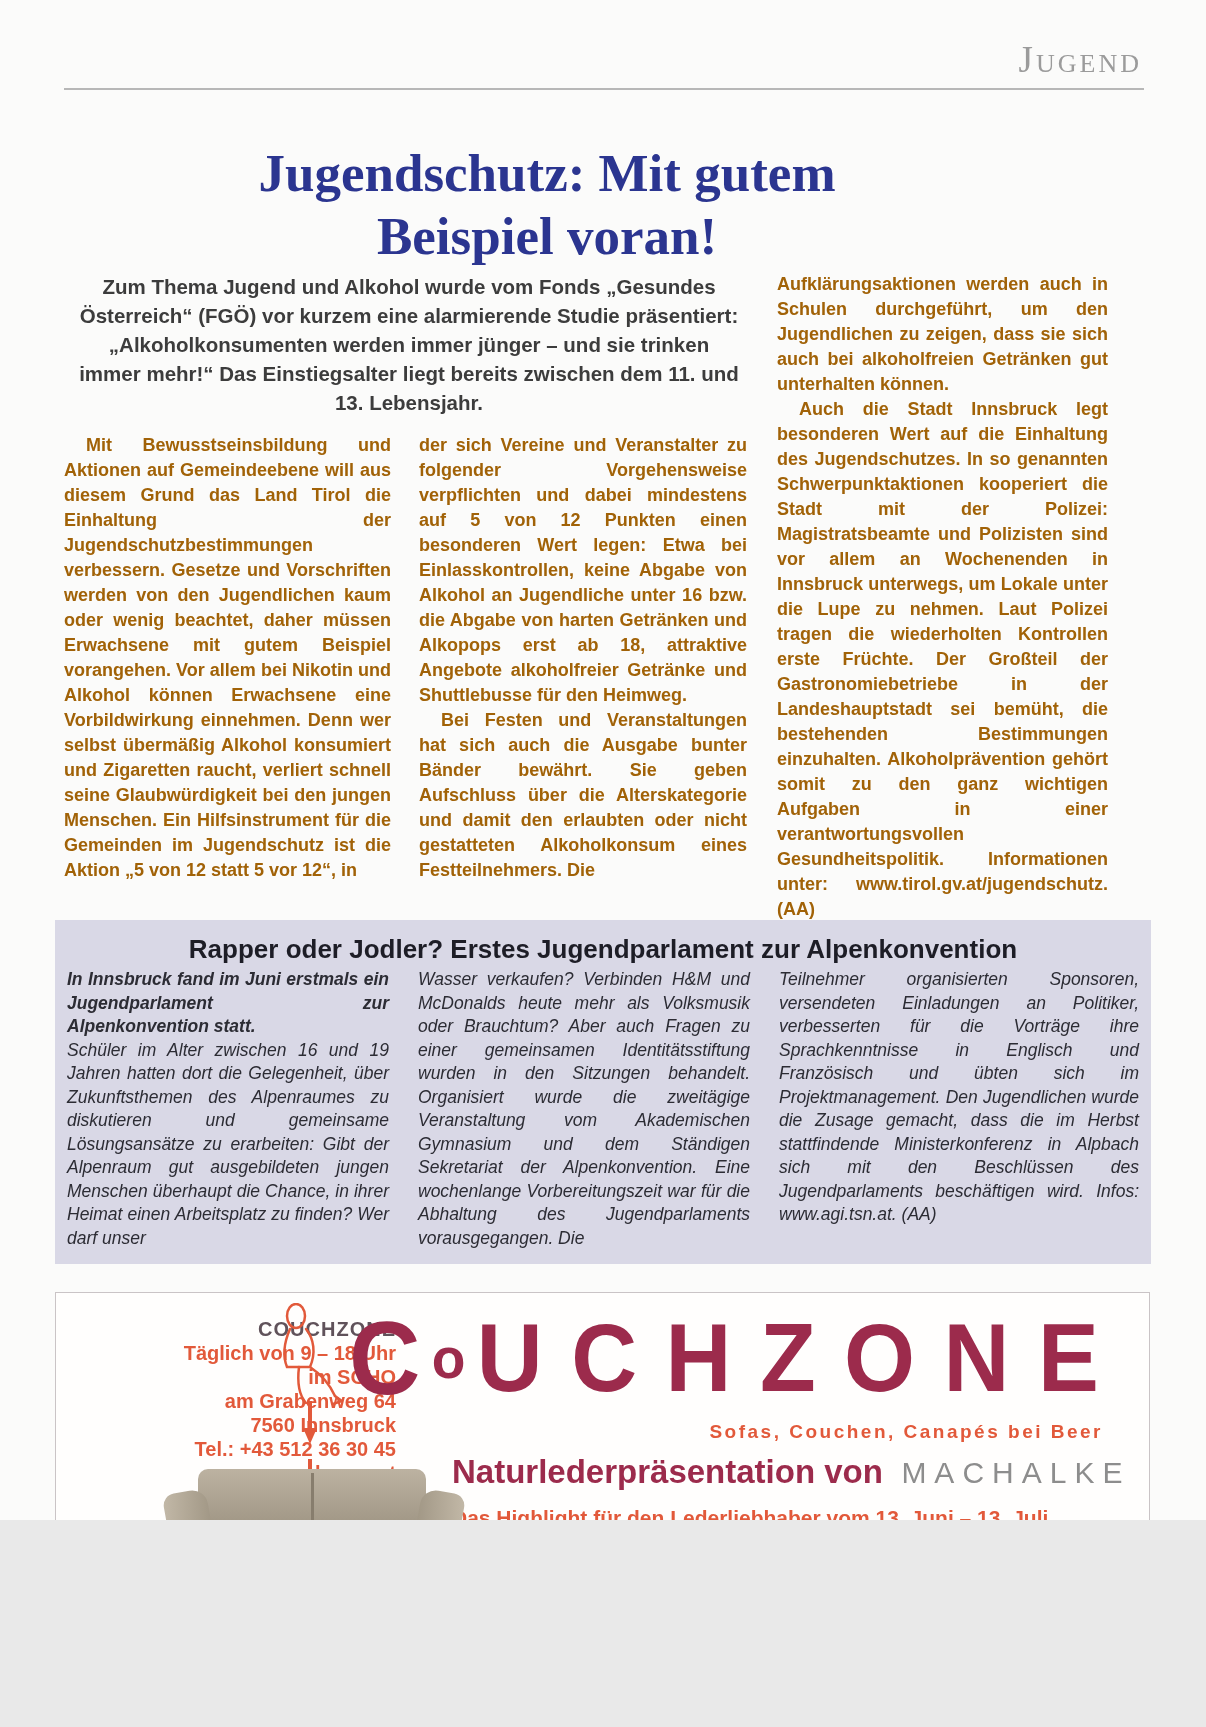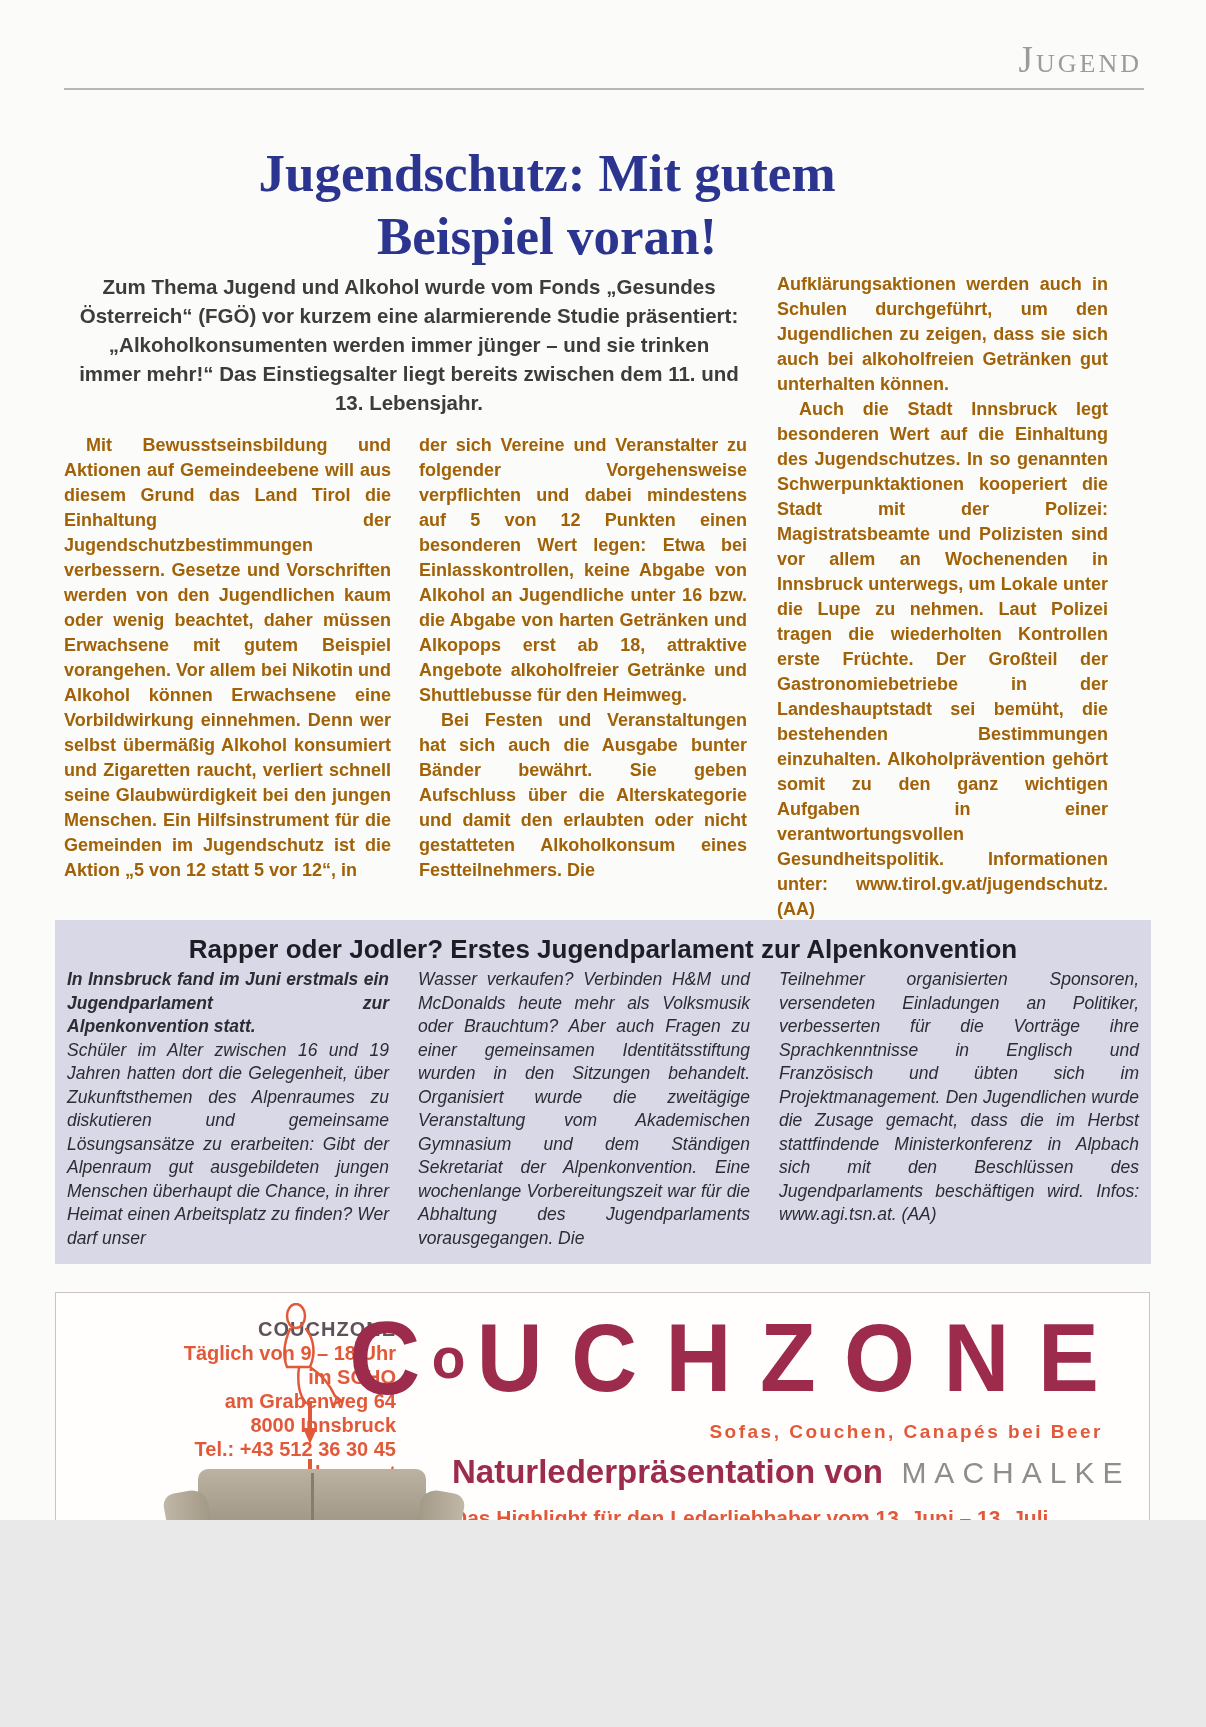--- a/index.html
+++ b/index.html
@@ -149,21 +149,21 @@
     </div>
   </div>
 
   <div class="ad">
 
     <div class="contact">
       <div class="name">COUCHZONE</div>
       <div>Täglich von 9 – 18 Uhr</div>
       <div>im SOHO</div>
       <div>am Grabenweg 64</div>
-      <div>8000 Innsbruck</div>
+      <div>7560 Innsbruck</div>
       <div>Tel.: +43 512 36 30 45</div>
       <div>www.couchzone.at</div>
     </div>
 
     <div class="fig">
       <svg width="74" height="104" viewBox="0 0 74 104">
         <g stroke="#e2593a" fill="none" stroke-width="2.5" stroke-linecap="round">
           <ellipse cx="28" cy="13" rx="9" ry="12"></ellipse>
           <path d="M22 26 C15 42 15 54 19 64 L42 64 C48 50 46 36 38 26"></path>
           <path d="M42 64 C54 72 62 82 67 93"></path>

